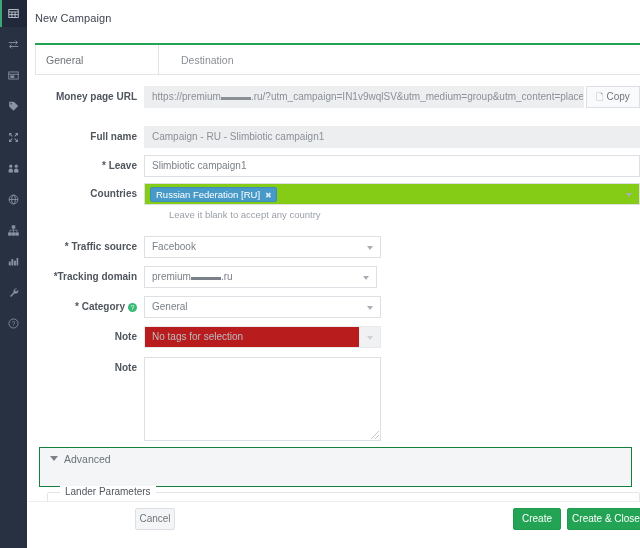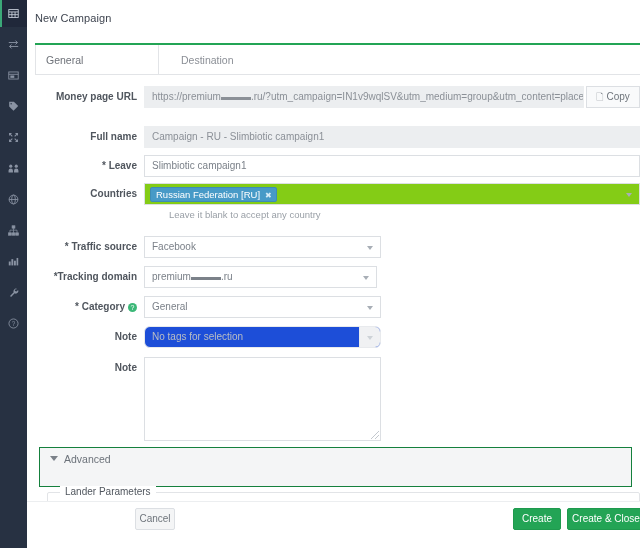--- a/index.html
+++ b/index.html
@@ -146,24 +146,23 @@
     padding: 0 7px;
     white-space: nowrap;
     overflow: hidden;
   }
   .field.readonly {
     background: #eceef0;
     border-color: #eceef0;
     color: #8b9097;
   }
   .field.disabled {
-    background: #1d4ed8;
+    background: #b91c1c;
     border-color: #e8eaed;
     color: #b9bec4;
-    border-radius: 6px;
   }
   .field.select { padding-right: 22px; }
   .caret {
     position: absolute;
     right: 7px;
     top: 9px;
     width: 0; height: 0;
     border-left: 3.5px solid transparent;
     border-right: 3.5px solid transparent;
     border-top: 4px solid #a8aeb6;

